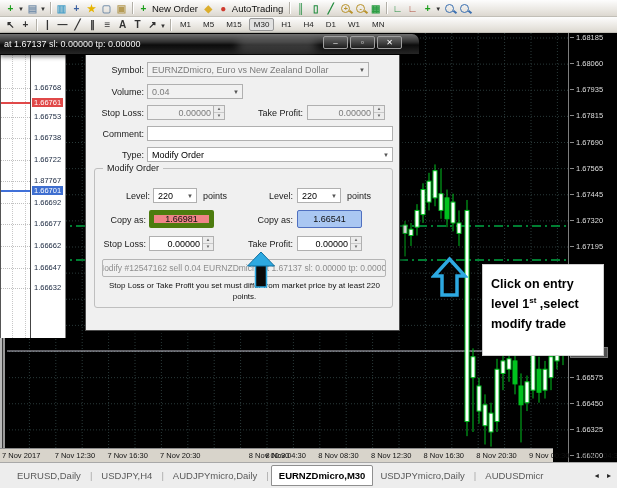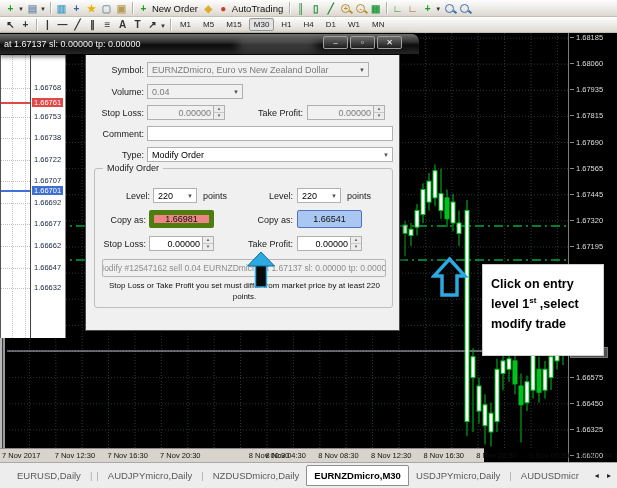--- a/index.html
+++ b/index.html
@@ -26,21 +26,21 @@
   .tf { font-size:8px; color:#222; padding:1px 4px; margin:0 1px; border:1px solid transparent; }
   .tf.active { border:1px solid #979797; background:#e2e2e2; border-radius:2px; }
 
   
   #chart-plot { position:absolute; left:0; top:33px; width:568px; height:415px; background:#000; z-index:1; }
   #right-scale { position:absolute; left:568px; top:33px; width:49px; height:429px; background:#000;
                  border-left:1px solid #7d7d7d; z-index:1; }
   .pl { position:absolute; left:7px; font-size:7.5px; color:#dedede; white-space:nowrap; }
   .pl:before { content:""; position:absolute; left:-6px; top:4px; width:4px; height:1px; background:#8a8a8a; }
   .pl.tag { background:#4f4f4f; color:#fff; left:1px; padding:0 3px 0 6px; border:1px solid #777; }
-  #time-axis { position:absolute; left:0; top:448px; width:484px; height:14px; background:#d8d4cb;
+  #time-axis { position:absolute; left:0; top:448px; width:553px; height:14px; background:#d8d4cb;
                border-top:1px solid #8a8a8a; z-index:1; }
   .tl { position:absolute; top:2px; font-size:7.5px; color:#111; white-space:nowrap; }
 
   
   #tick-panel { position:absolute; left:0; top:55px; width:66px; height:283px; background:#fff;
                 z-index:3; border-right:1px solid #808080; border-left:1px solid #555; }
   .lp-grid-h { position:absolute; left:0; width:29px; border-top:1px dotted #c0c0c0; }
   .lp-grid-v { position:absolute; top:0; height:100%; border-left:1px dotted #c8c8c8; }
   .lp-border { position:absolute; left:29px; top:0; width:1px; height:100%; background:#444; }
   .lp-line { position:absolute; left:0; width:29px; height:2px; }
@@ -365,21 +365,21 @@
       <div class="lp-price" style="top: 28px;">1.66768</div>
       <div class="lp-grid-h" style="top: 48px;"></div>
       <div class="lp-price red" style="top: 43px;">1.66761</div>
       <div class="lp-grid-h" style="top: 62px;"></div>
       <div class="lp-price" style="top: 57px;">1.66753</div>
       <div class="lp-grid-h" style="top: 83px;"></div>
       <div class="lp-price" style="top: 78px;">1.66738</div>
       <div class="lp-grid-h" style="top: 105px;"></div>
       <div class="lp-price" style="top: 100px;">1.66722</div>
       <div class="lp-grid-h" style="top: 126px;"></div>
-      <div class="lp-price" style="top: 121px;">1.66707</div>
+      <div class="lp-price" style="top: 121px;">1.87767</div>
       <div class="lp-grid-h" style="top: 136px;"></div>
       <div class="lp-price blue" style="top: 131px;">1.66701</div>
       <div class="lp-grid-h" style="top: 148px;"></div>
       <div class="lp-price" style="top: 143px;">1.66692</div>
       <div class="lp-grid-h" style="top: 169px;"></div>
       <div class="lp-price" style="top: 164px;">1.66677</div>
       <div class="lp-grid-h" style="top: 191px;"></div>
       <div class="lp-price" style="top: 186px;">1.66662</div>
       <div class="lp-grid-h" style="top: 213px;"></div>
       <div class="lp-price" style="top: 208px;">1.66647</div>
@@ -498,23 +498,23 @@
 
   <div id="annotation-box">
     <span>Click on entry</span><br>
     <span>level 1</span><sup>st</sup><span> ,select</span><br>
     <span>modify trade</span>
   </div>
 
   <div id="tabs-bar">
     <div class="tab">EURUSD,Daily</div>
       <span class="tab-sep">|</span>
+      <div class="tab">USDJPY,H4</div>
       <span class="tab-sep">|</span>
       <div class="tab">AUDJPYmicro,Daily</div>
       <span class="tab-sep">|</span>
-      <div class="tab">NZDUSDmicro,Daily</div>
       <div class="tab active">EURNZDmicro,M30</div>
       <div class="tab">USDJPYmicro,Daily</div>
       <span class="tab-sep">|</span>
       <div class="tab">AUDUSDmicr</div>
       <div id="tab-scroll">◂ ▸</div>
   </div>
 </div>
 
 </body></html>

